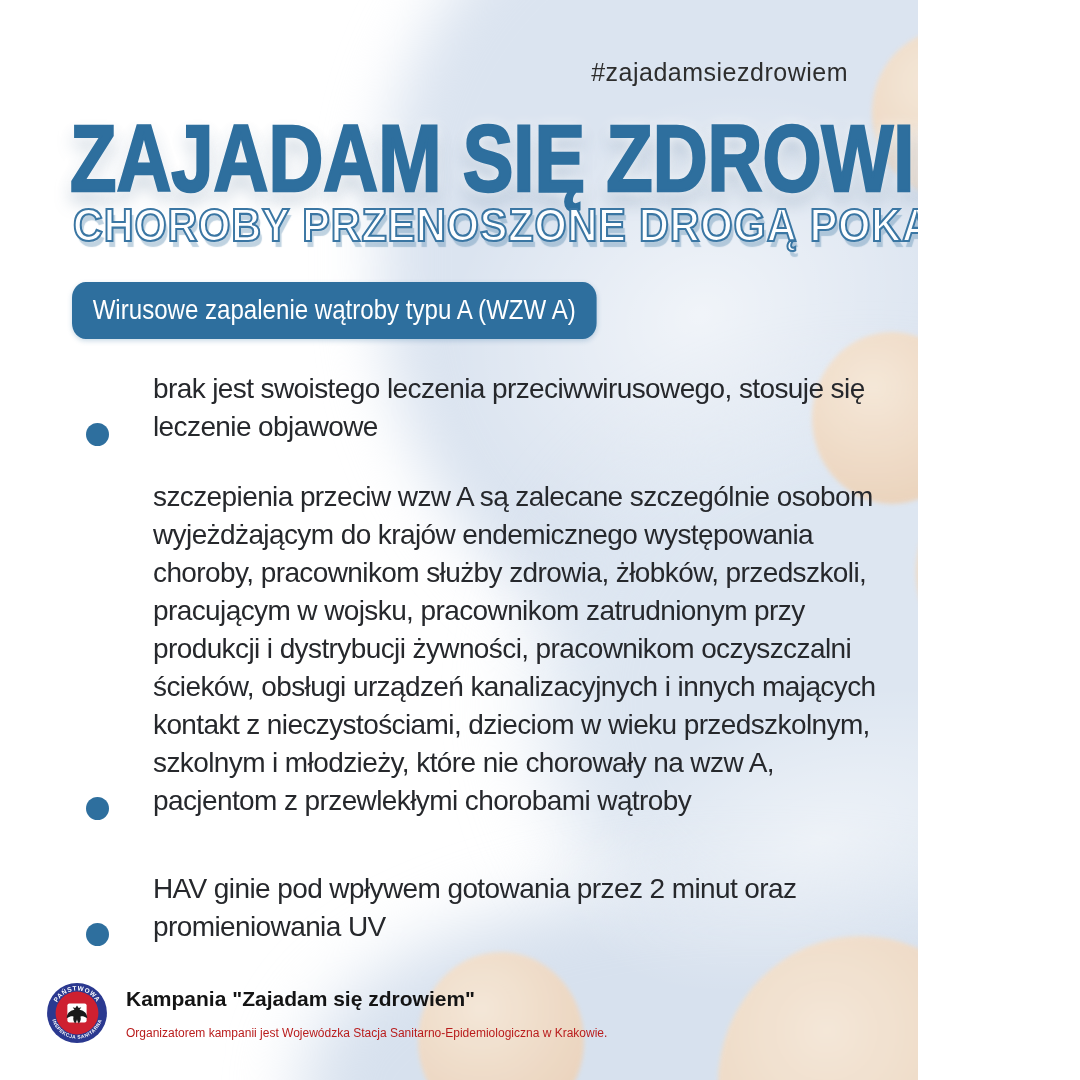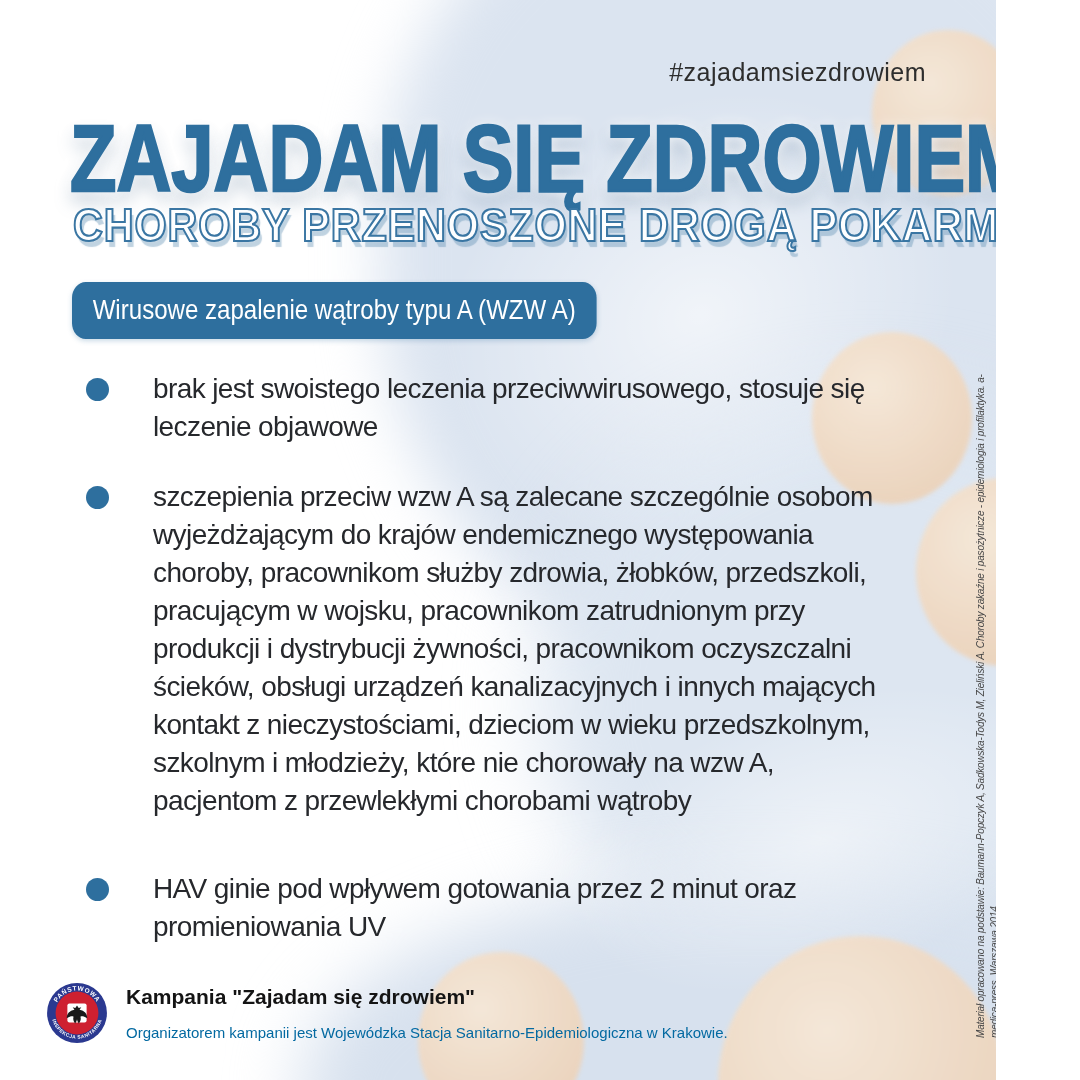--- a/index.html
+++ b/index.html
@@ -1,17 +1,17 @@
 <!DOCTYPE html>
 <html lang="pl"><head>
 <meta charset="utf-8">
 <style>
   html,body{margin:0;padding:0;background:#ffffff;}
   .canvas{
-    position:relative;width:996px;height:1080px;overflow:hidden;
+    position:relative;width:918px;height:1080px;overflow:hidden;
     background:#ffffff;font-family:"Liberation Sans",sans-serif;
   }
   
   .bg{position:absolute;pointer-events:none;}
   .blob1{left:380px;top:-150px;width:780px;height:830px;background:#dbe4f0;border-radius:46% 54% 50% 50%;filter:blur(30px);}
   .blob2{left:540px;top:400px;width:660px;height:600px;background:#dde6f1;border-radius:50%;filter:blur(42px);}
   .blob3{left:300px;top:880px;width:920px;height:420px;background:#d7e1ee;border-radius:50%;filter:blur(34px);}
   .streak1{left:430px;top:100px;width:540px;height:430px;background:radial-gradient(ellipse at center,rgba(255,255,255,.6),rgba(255,255,255,0) 70%);transform:rotate(-26deg);}
   .streak2{left:560px;top:700px;width:520px;height:280px;background:radial-gradient(ellipse at center,rgba(255,255,255,.5),rgba(255,255,255,0) 70%);transform:rotate(-18deg);}
   .egg{border-radius:50%;filter:blur(2px);opacity:.88;
@@ -43,38 +43,38 @@
     transform:scaleX(.88);transform-origin:0 0;
     text-shadow:3px 6px 1px rgba(74,130,170,.35);
   }
   .badge{
     position:absolute;left:72px;top:282px;background:#2e6f9e;border-radius:16px;
     padding:11px 24px 12px;transform:scaleX(.86);transform-origin:0 0;
     box-shadow:0 2px 6px rgba(46,111,158,.25);
   }
   .badge span{font-size:28px;line-height:34px;color:#ffffff;font-weight:400;white-space:nowrap;}
   .bullets{position:absolute;left:86px;top:370px;margin:0;padding:0;list-style:none;width:800px;}
-  .bullets li{display:flex;align-items:flex-start;}
+  .bullets li{display:flex;align-items:flex-end;}
   .bullets li + li{margin-top:32px;}
   .bullets li:last-child{margin-top:50px;}
   .dot{flex:0 0 auto;width:23px;height:23px;border-radius:50%;background:#2e6f9e;margin-top:8px;}
   .btext{margin-left:44px;width:756px;font-size:28px;line-height:38px;letter-spacing:-.6px;color:#26282c;}
   
   .citation{
     position:absolute;left:974px;top:1038px;width:676px;
     transform:rotate(-90deg);transform-origin:0 0;
     font-size:10px;line-height:14px;font-style:italic;letter-spacing:-.2px;color:#474747;
   }
   .citation div{white-space:nowrap;}
   
   .footer{position:absolute;left:46px;top:982px;display:flex;align-items:center;}
   .logo{width:62px;height:62px;flex:0 0 auto;}
   .footer-texts{margin-left:18px;}
   .campaign-title{font-size:21px;font-weight:700;color:#141414;}
-  .organizer{margin-top:15px;font-size:15px;color:#0369a1;}
+  .organizer{margin-top:15px;font-size:12px;color:#b91c1c;}
 </style>
 </head>
 <body>
 
 <div class="canvas">
 
   <div class="bg blob1"></div>
   <div class="bg blob2"></div>
   <div class="bg blob3"></div>
   <div class="bg streak1"></div>

